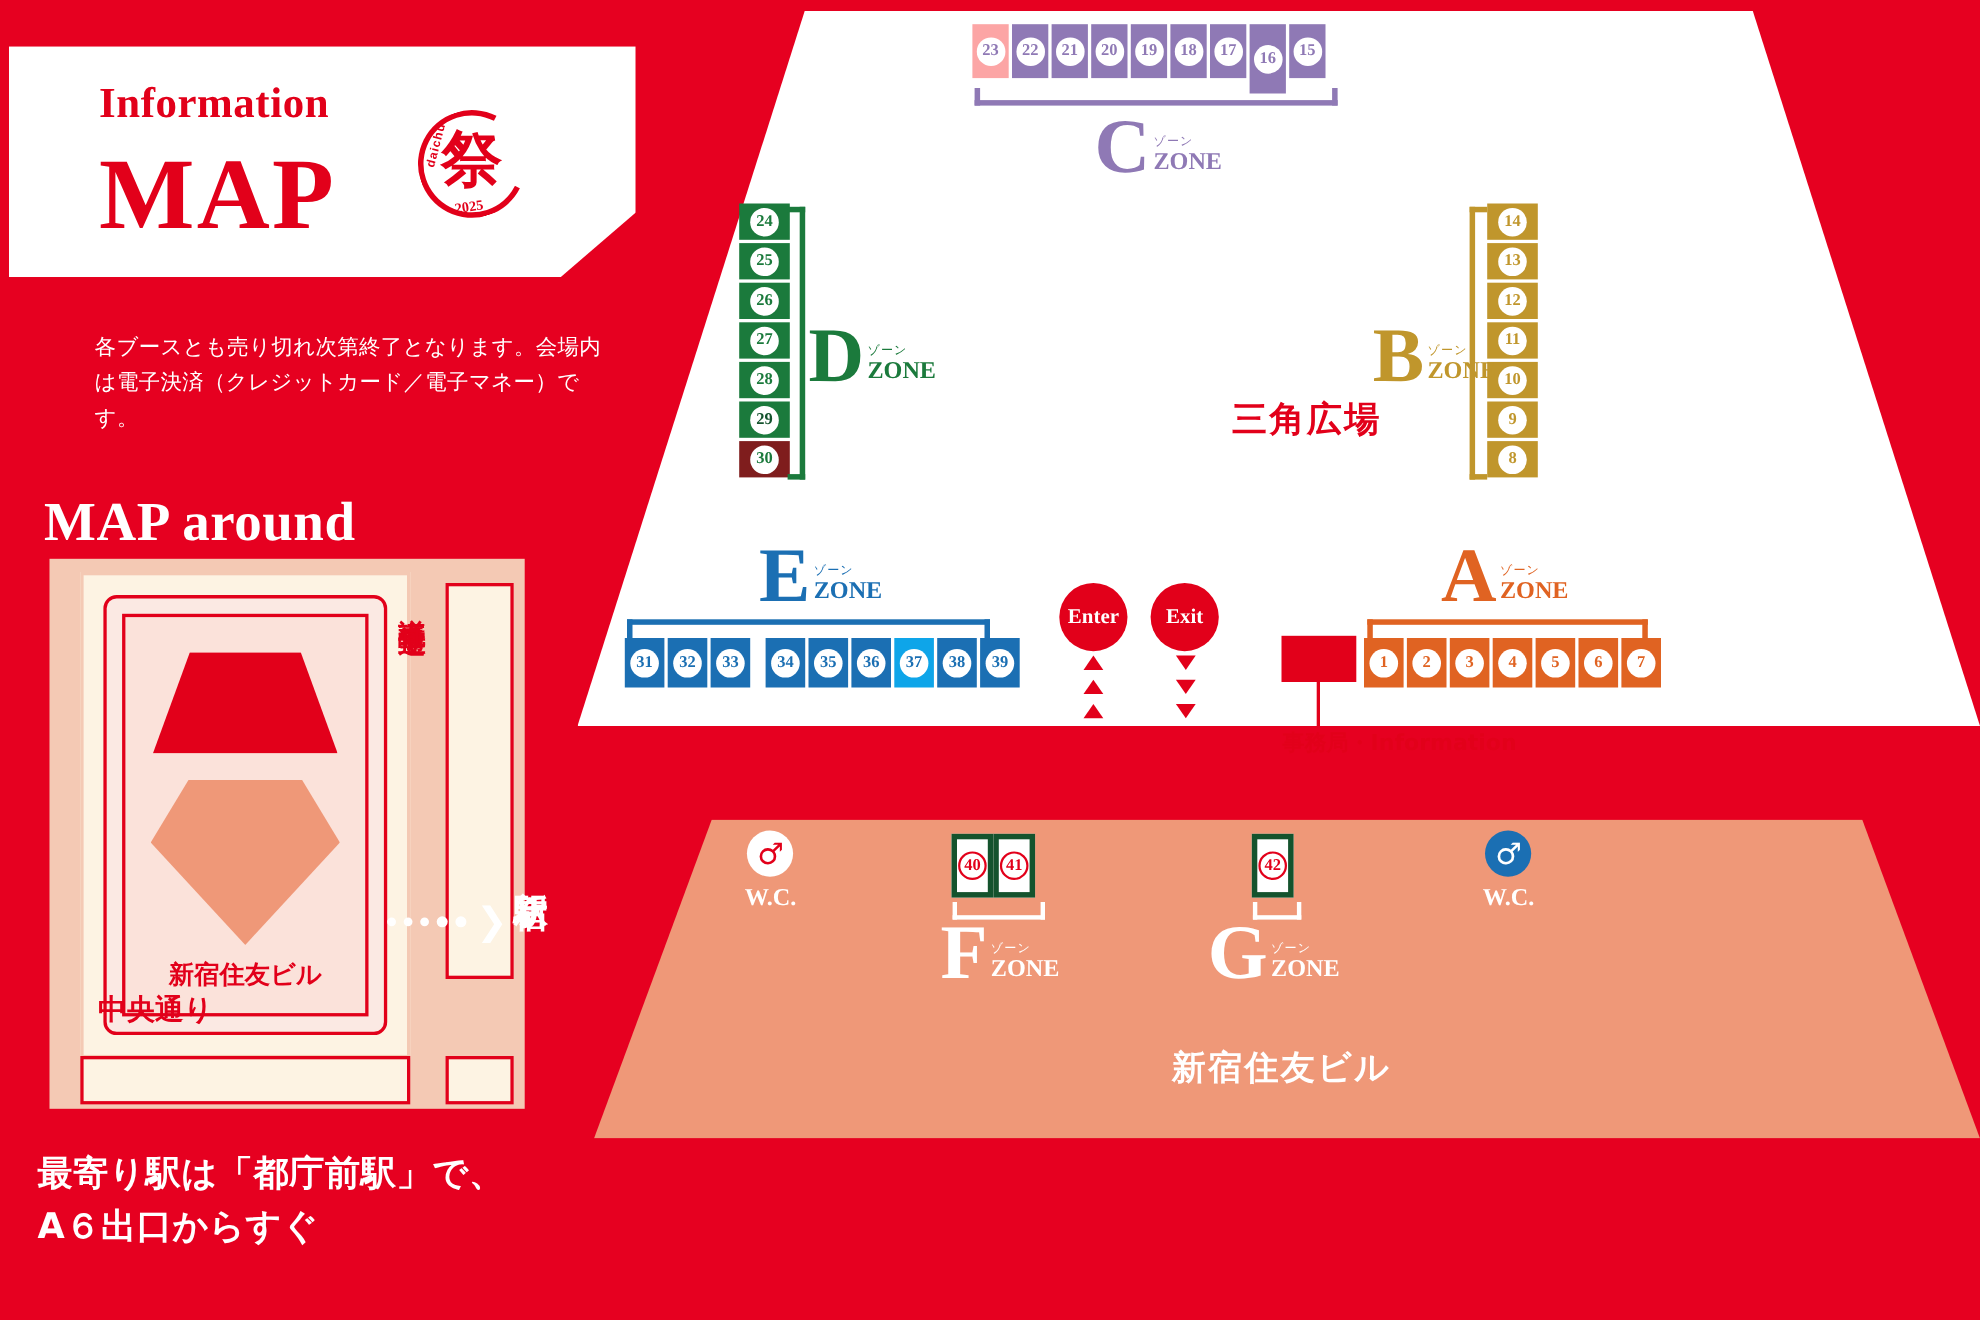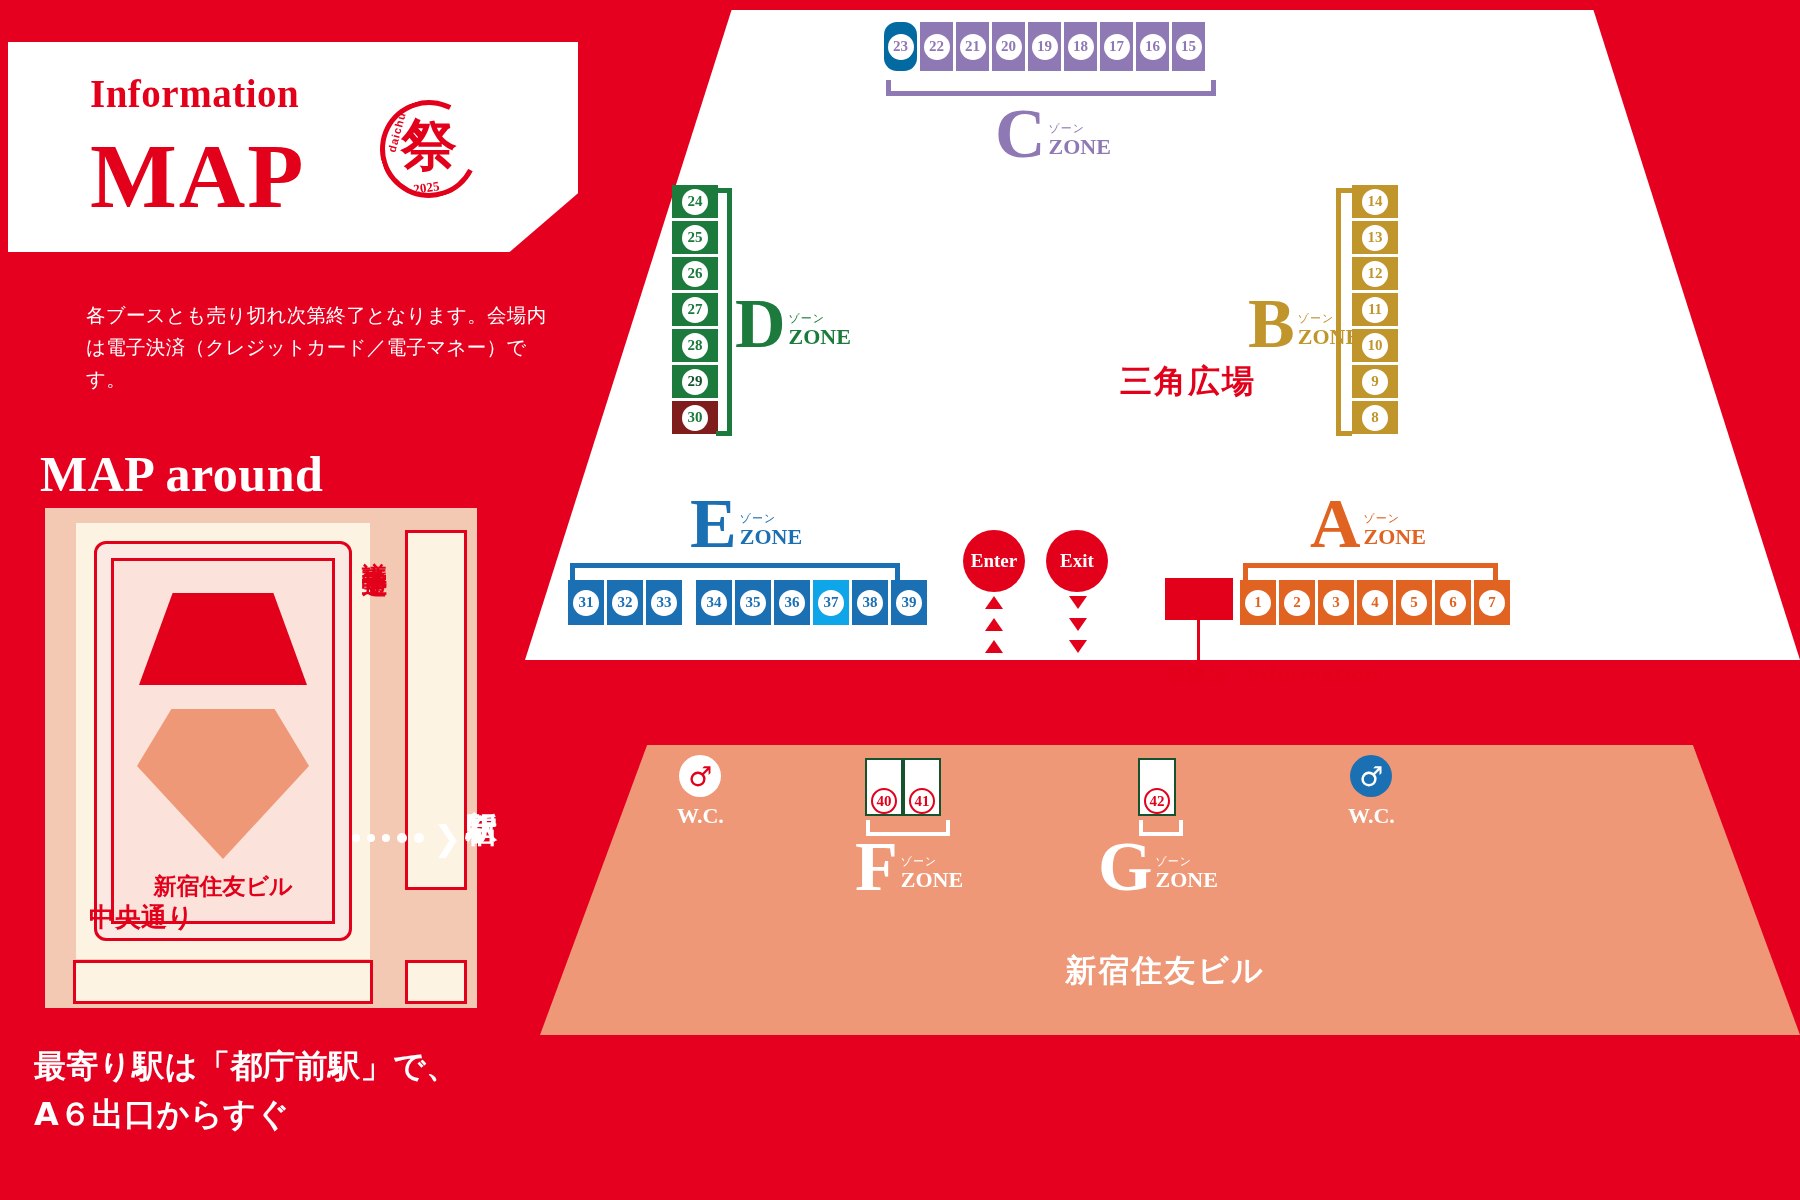--- a/index.html
+++ b/index.html
@@ -214,22 +214,22 @@
     display: flex; align-items: center; justify-content: center;
   }
   .wc .ico.blue { background: #1b6fb3; }
   .wc .ico.blue .glyph { color: #fff; }
   .wc .glyph { font-size: 27px; line-height: 1; color: #e2001a; font-family: "DejaVu Sans", sans-serif; }
   .wc .lab { color: #fff; font-weight: bold; font-size: 22px; font-family: "Liberation Serif", serif; }
   .wc.blue .lab { color: #fff; }
 
   .fg-booth-wrap { position: absolute; display: flex; gap: 0; }
   .fg-cell {
-    width: 38px; height: 58px; background: #fff; border: 2px solid #14532d;
-    display: flex; align-items: flex-end; justify-content: center;
+    width: 38px; height: 58px; background: #fff; border: 5px solid #14532d;
+    display: flex; align-items: center; justify-content: center;
   }
   .fg-cell .num {
     width: 26px; height: 26px; border-radius: 50%; border: 2px solid #e2001a;
     color: #e2001a; display: flex; align-items: center; justify-content: center;
     font-family: "Liberation Serif", serif; font-weight: bold; font-size: 15px;
   }
   .bracket { position: absolute; border: 4px solid #fff; border-top: none; height: 16px; }
   .zone-fg {
     position: absolute; display: flex; align-items: flex-end; gap: 3px; color: #fff;
   }
@@ -286,42 +286,42 @@
       <span class="d"></span>
     <span class="chev">❯</span>
   </div>
   <div class="station-label">新宿駅</div>
   <div class="access" style="white-space:pre-line;">最寄り駅は「都庁前駅」で、
 A６出口からすぐ</div>
 
   <div class="venue-shape"></div>
 
   <div id="zoneC-booths" class="booth" style="left:884px; top:22px; display:flex; gap:3px;">
-      <div class="cell filled" style="background: #0369a1; width: 33px; height: 49px; border-radius: 13px;">
+      <div class="cell filled" style="background: #fca5a5; width: 33px; height: 49px;">
         <span class="num" style="color: rgb(143, 121, 181);">23</span>
       </div>
       <div class="cell filled" style="background: rgb(143, 121, 181); width: 33px; height: 49px;">
         <span class="num" style="color: rgb(143, 121, 181);">22</span>
       </div>
       <div class="cell filled" style="background: rgb(143, 121, 181); width: 33px; height: 49px;">
         <span class="num" style="color: rgb(143, 121, 181);">21</span>
       </div>
       <div class="cell filled" style="background: rgb(143, 121, 181); width: 33px; height: 49px;">
         <span class="num" style="color: rgb(143, 121, 181);">20</span>
       </div>
       <div class="cell filled" style="background: rgb(143, 121, 181); width: 33px; height: 49px;">
         <span class="num" style="color: rgb(143, 121, 181);">19</span>
       </div>
       <div class="cell filled" style="background: rgb(143, 121, 181); width: 33px; height: 49px;">
         <span class="num" style="color: rgb(143, 121, 181);">18</span>
       </div>
       <div class="cell filled" style="background: rgb(143, 121, 181); width: 33px; height: 49px;">
         <span class="num" style="color: rgb(143, 121, 181);">17</span>
       </div>
-      <div class="cell filled" style="background: rgb(143, 121, 181); width: 33px; height: 49px;">
+      <div class="cell filled" style="background: rgb(143, 121, 181); width: 33px; height: 63px;">
         <span class="num" style="color: rgb(143, 121, 181);">16</span>
       </div>
       <div class="cell filled" style="background: rgb(143, 121, 181); width: 33px; height: 49px;">
         <span class="num" style="color: rgb(143, 121, 181);">15</span>
       </div>
     </div>
   <div class="bracket" style="left:886px; top:80px; width:330px; border-color:#8f79b5; border-width:5px;"></div>
   <div class="zone-label" style="left:995px; top:105px; color:#8f79b5;">
     <span class="zone-letter">C</span>
     <span class="zone-sub">

